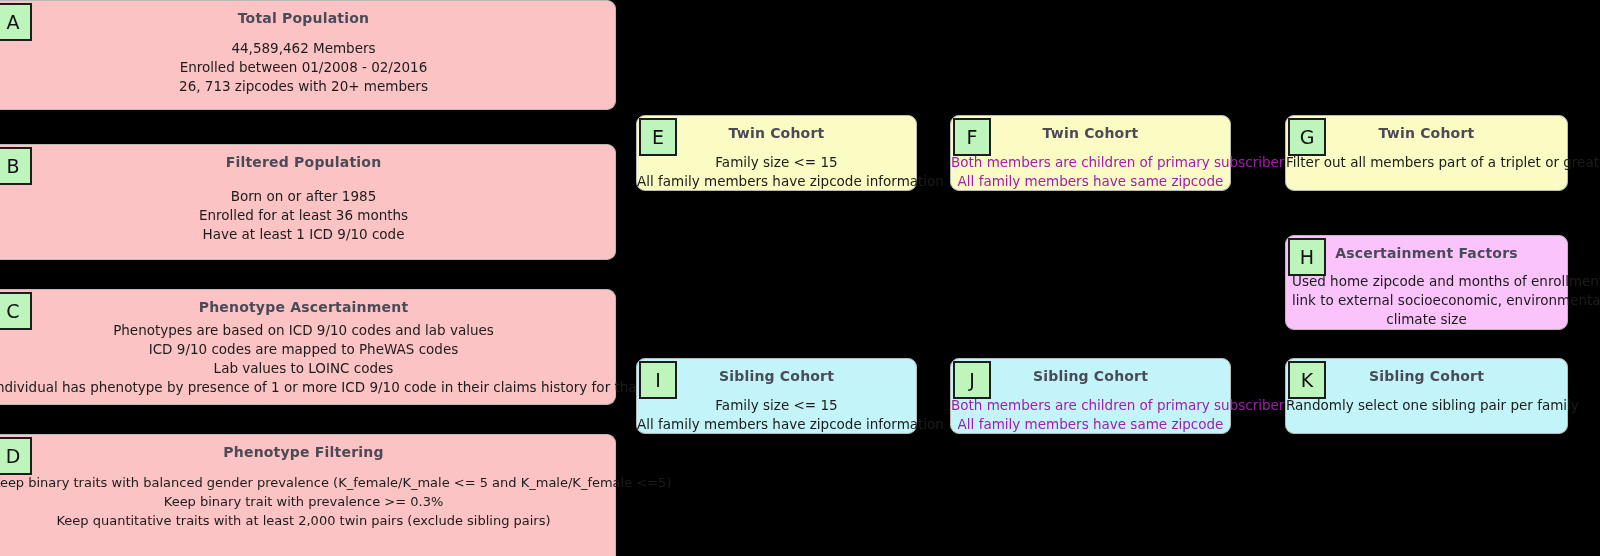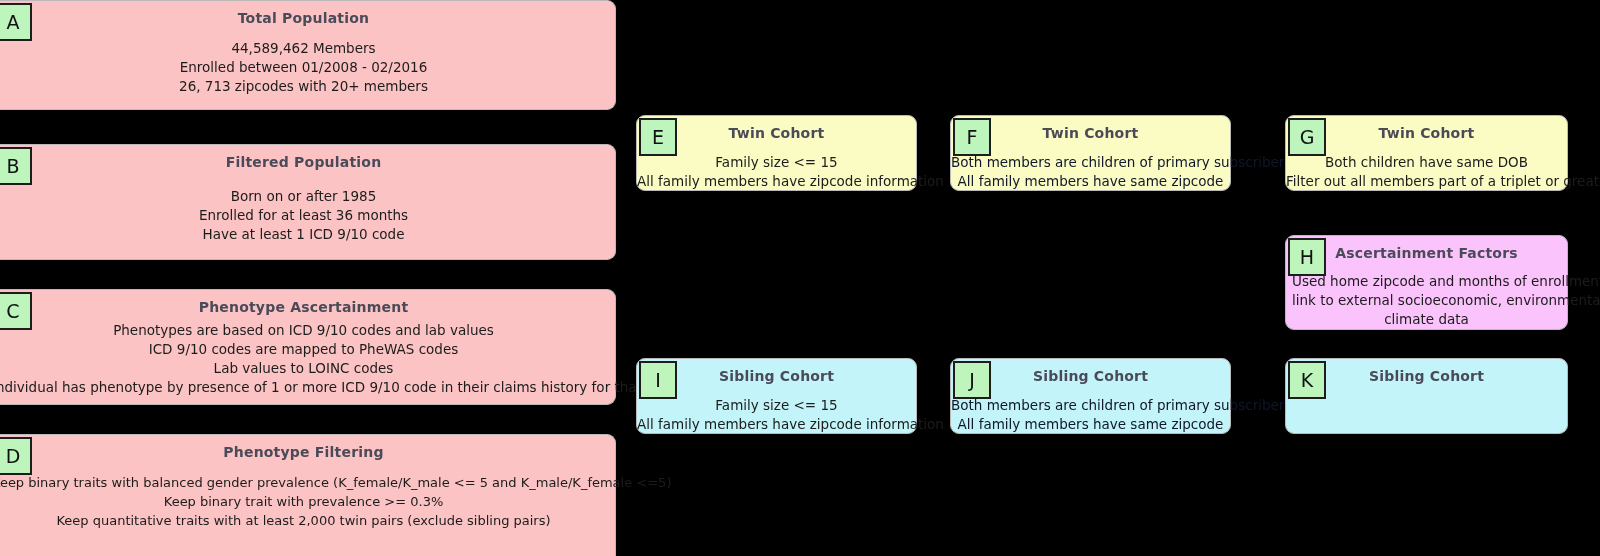--- a/index.html
+++ b/index.html
@@ -85,21 +85,21 @@
   .body {
     position: absolute;
     left: 0;
     right: 0;
     text-align: center;
     font-size: 13.5px;
     color: #1c1c1c;
     line-height: 19px;
     white-space: nowrap;
   }
-  .body.muted { color: #0f172a; }
+  .body.muted { color: #a21caf; }
   .body .ln { display: block; }
 
   
   #box-a { left: -8px; top: 0px;   width: 624px; height: 110px; }
   #box-a .body { top: 38px; }
 
   #box-b { left: -8px; top: 144px; width: 624px; height: 116px; }
   #box-b .body { top: 42px; }
 
   #box-c { left: -8px; top: 289px; width: 624px; height: 116px; }
@@ -185,32 +185,31 @@
     <div class="body muted">
       <span class="ln">Both members are children of primary subscriber</span>
       <span class="ln">All family members have same zipcode</span>
     </div>
   </div>
 
   <div class="box yellow" id="box-g">
     <div class="badge">G</div>
     <div class="title">Twin Cohort</div>
     <div class="body">
-      <span class="ln">Both children have same DOB</span>
       <span class="ln">Filter out all members part of a triplet or greater</span>
     </div>
   </div>
 
   <div class="box magenta" id="box-h">
     <div class="badge">H</div>
     <div class="title">Ascertainment Factors</div>
     <div class="body">
       <span class="ln">Used home zipcode and months of enrollment to</span>
       <span class="ln">link to external socioeconomic, environmental and</span>
-      <span class="ln">climate data</span>
+      <span class="ln">climate size</span>
     </div>
   </div>
 
   <div class="box cyan" id="box-i">
     <div class="badge">I</div>
     <div class="title">Sibling Cohort</div>
     <div class="body">
       <span class="ln">Family size &lt;= 15</span>
       <span class="ln">All family members have zipcode information</span>
     </div>
@@ -222,16 +221,17 @@
     <div class="body muted">
       <span class="ln">Both members are children of primary subscriber</span>
       <span class="ln">All family members have same zipcode</span>
     </div>
   </div>
 
   <div class="box cyan" id="box-k">
     <div class="badge">K</div>
     <div class="title">Sibling Cohort</div>
     <div class="body">
+      <span class="ln">Randomly select one sibling pair per family</span>
     </div>
   </div>
 
 </div>
 
 </body></html>

